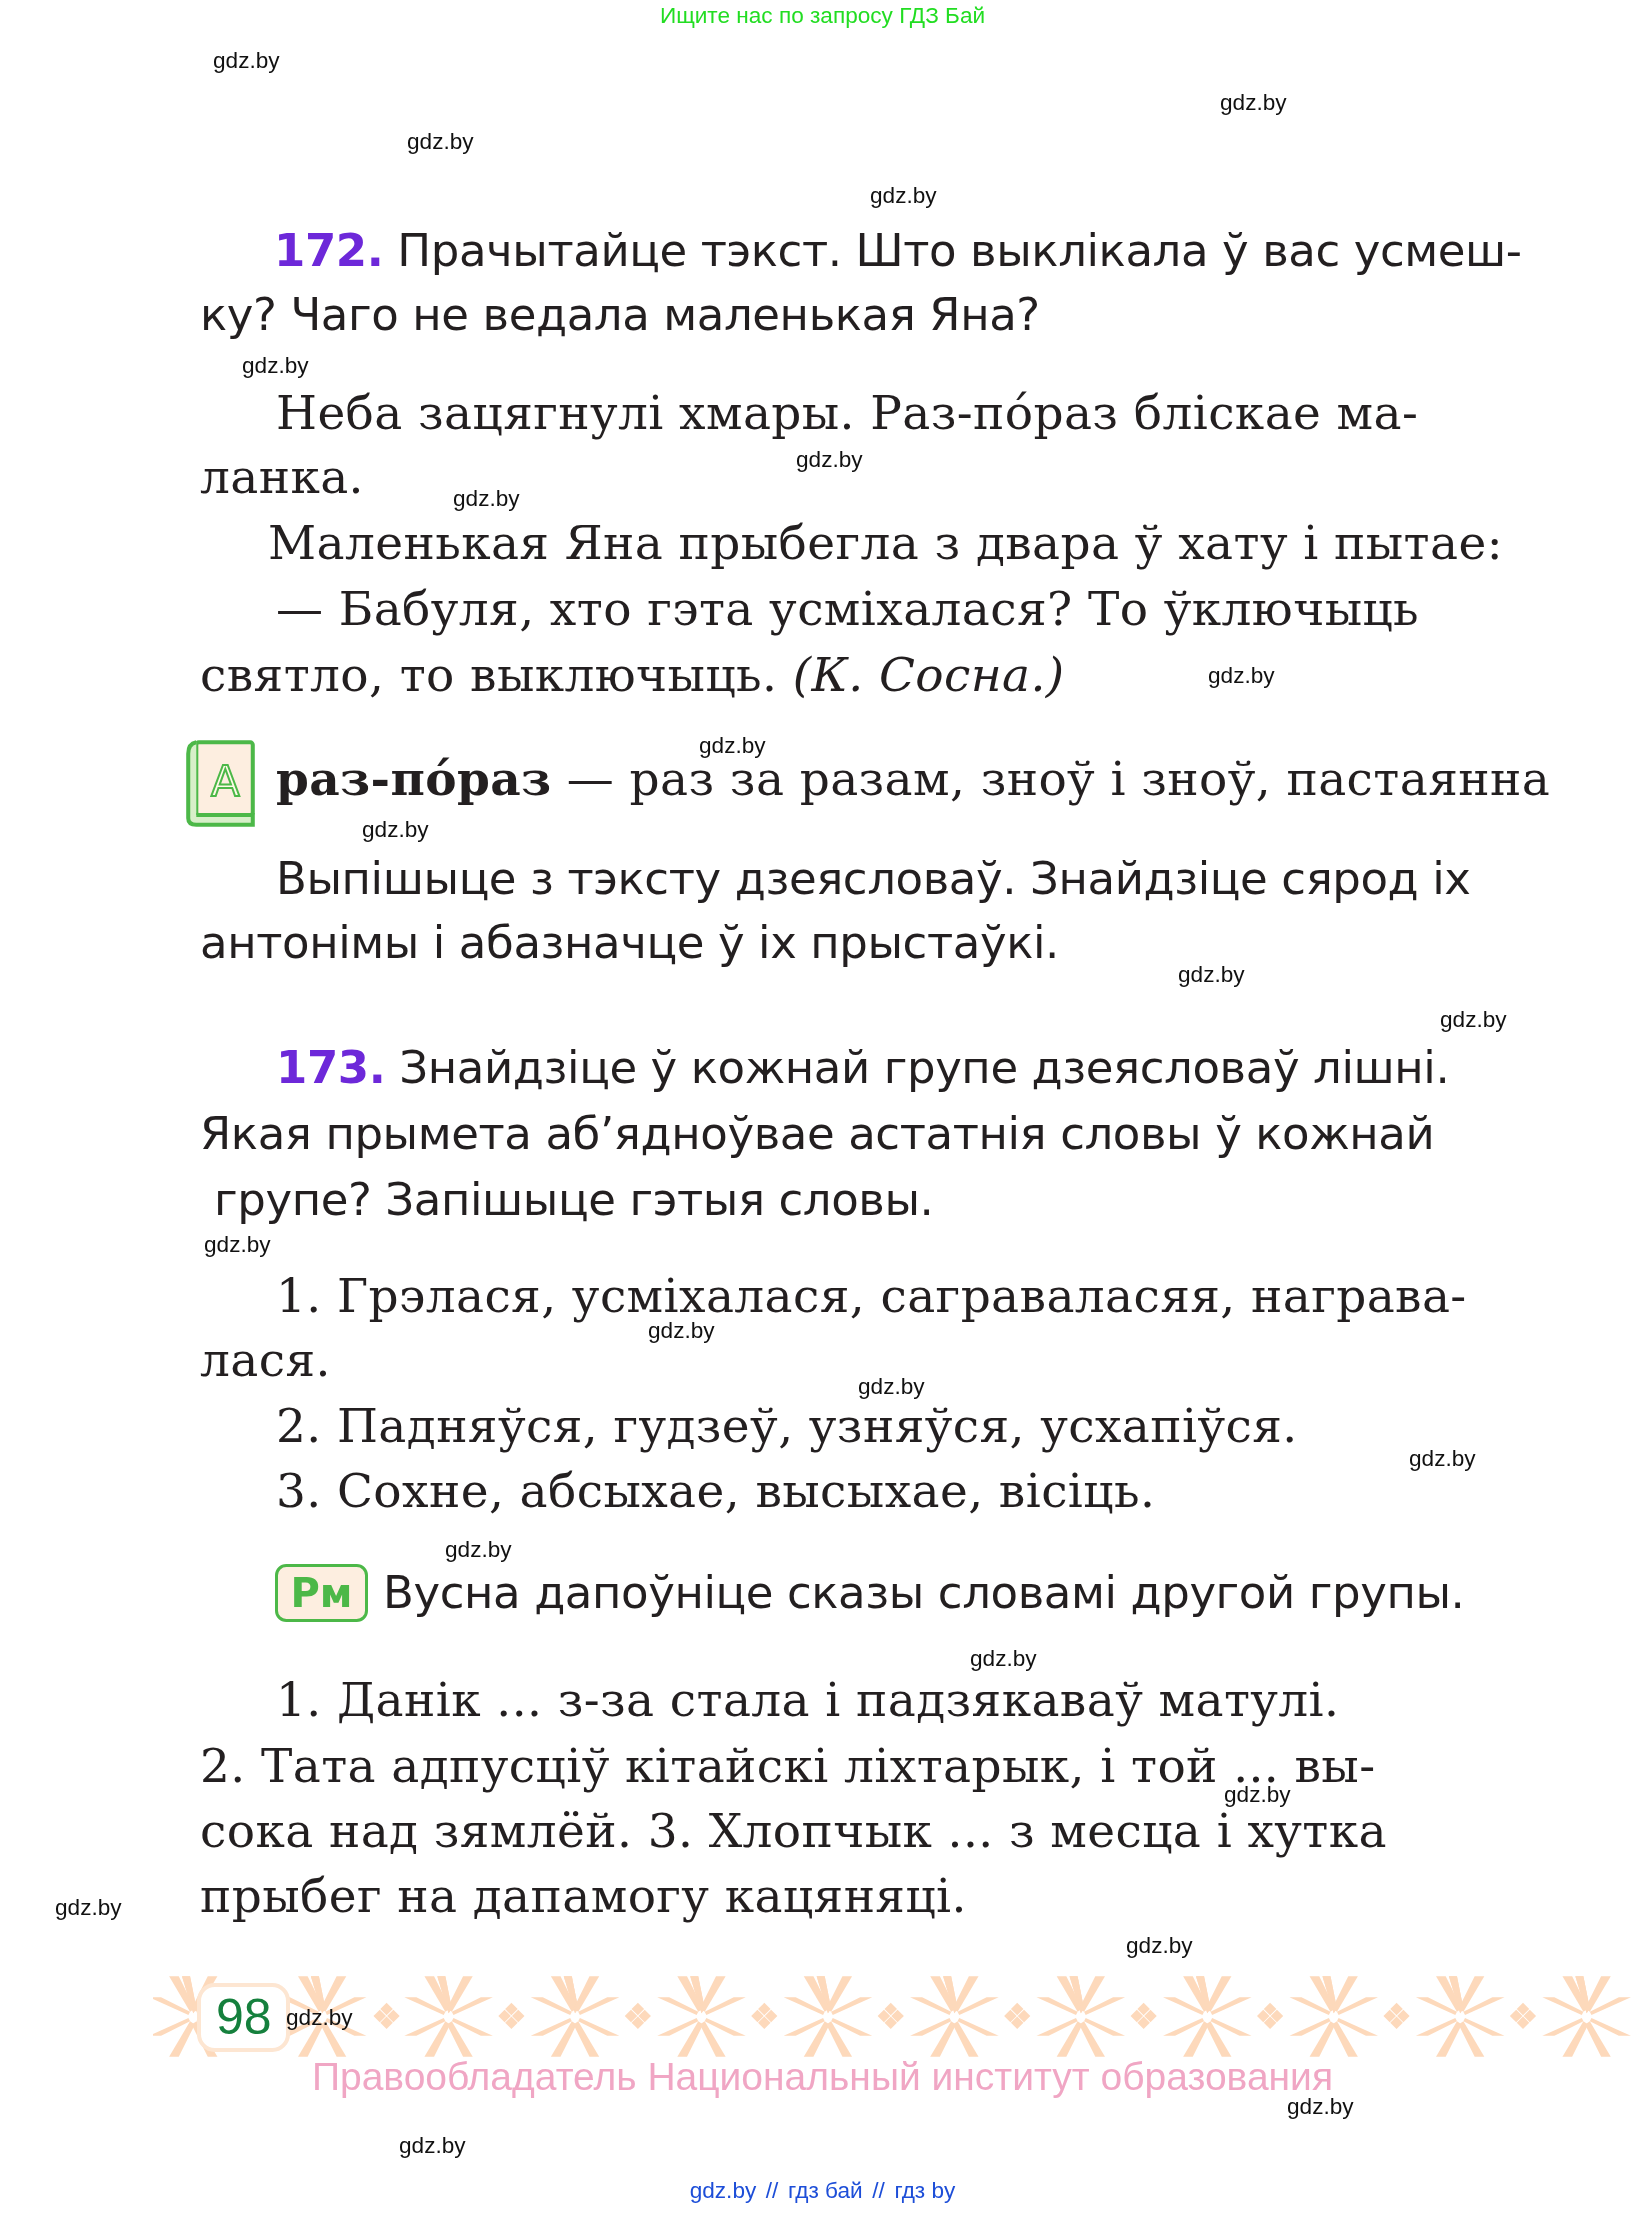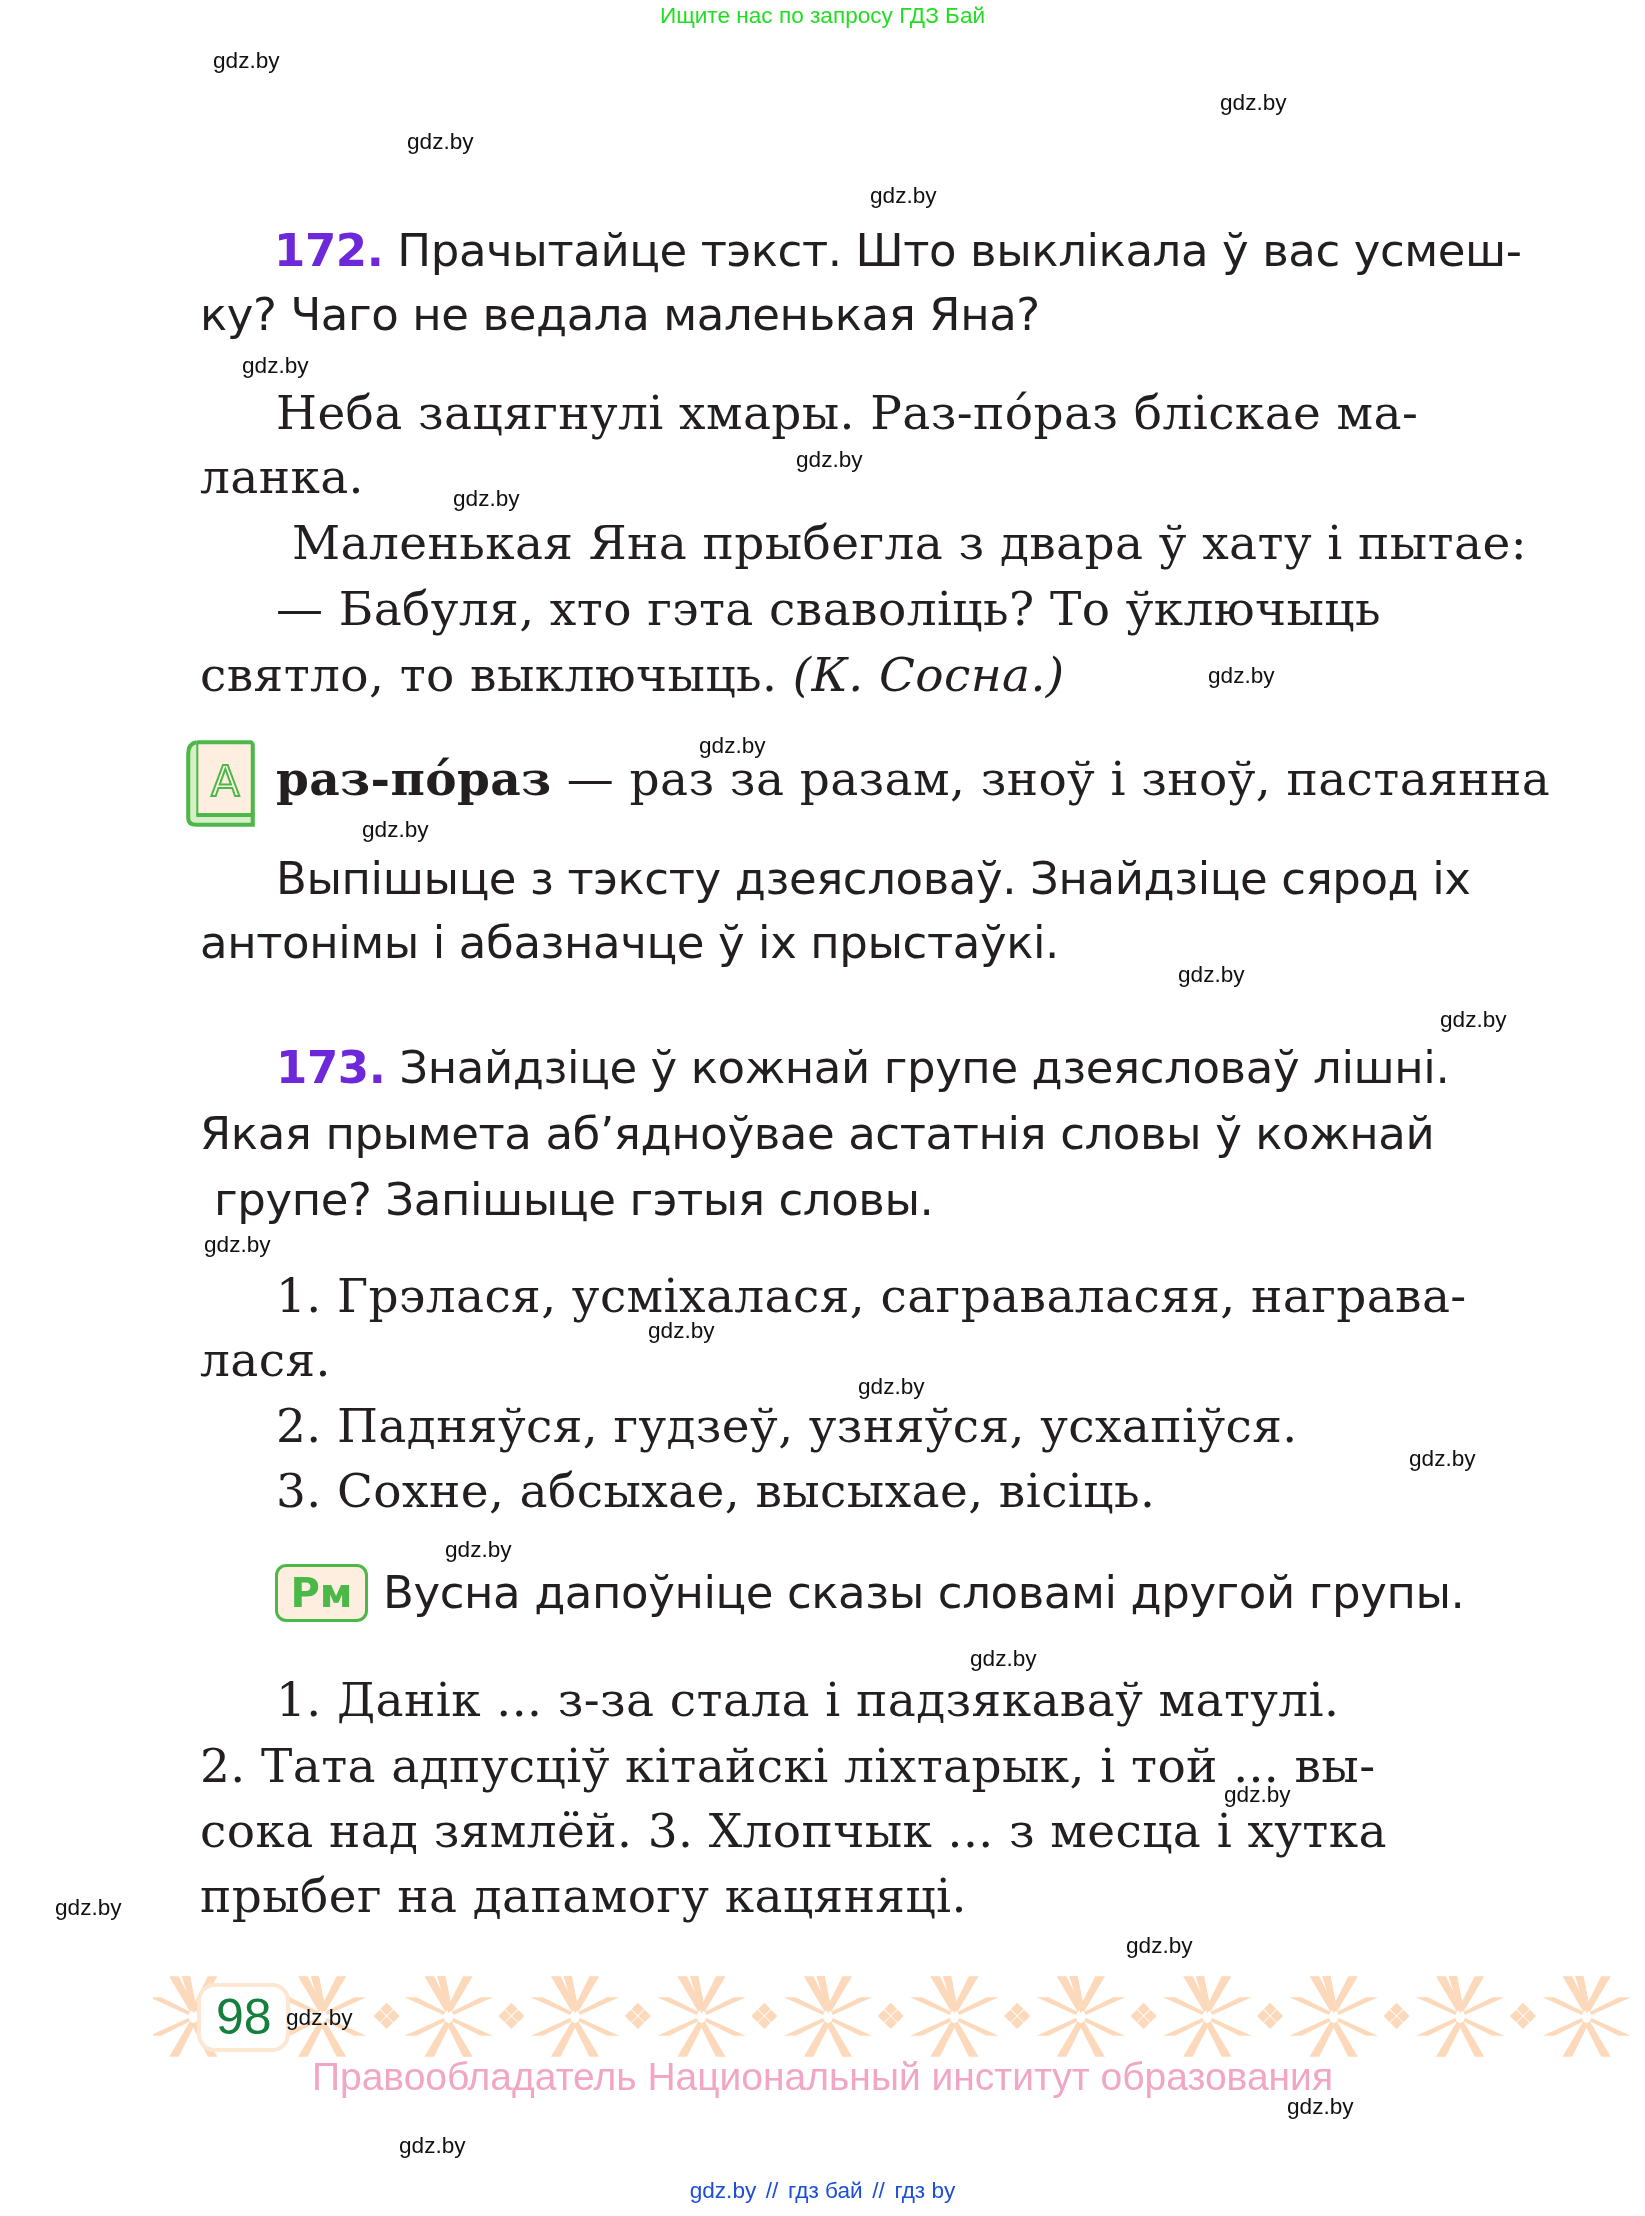--- a/index.html
+++ b/index.html
@@ -51,22 +51,22 @@
 <div class="abs wm" style="left:1287px;top:2094px;">gdz.by</div>
 <div class="abs wm" style="left:399px;top:2133px;">gdz.by</div>
 
 <div class="row sans line-sans" style="top:224px;">
   <span style="padding-left:74px;"><span class="ex-num">172.</span>&nbsp;<span>Прачытайце тэкст. Што выклікала ў вас усмеш-</span></span>
 </div>
 <div class="abs sans line-sans" style="left:200px;top:288px;">ку? Чаго не ведала маленькая Яна?</div>
 
 <div class="abs serif line-serif" style="left:276px;top:385px;">Неба зацягнулі хмары. Раз-по́раз бліскае ма-</div>
 <div class="abs serif line-serif" style="left:200px;top:449px;">ланка.</div>
-<div class="abs serif line-serif" style="left:292px;top:515px;">Маленькая Яна прыбегла з двара ў хату і пытае:</div>
-<div class="abs serif line-serif" style="left:276px;top:581px;">— Бабуля, хто гэта сваволіць? То ўключыць</div>
+<div class="abs serif line-serif" style="left:268px;top:515px;">Маленькая Яна прыбегла з двара ў хату і пытае:</div>
+<div class="abs serif line-serif" style="left:276px;top:581px;">— Бабуля, хто гэта усміхалася? То ўключыць</div>
 <div class="abs serif line-serif" style="left:200px;top:647px;">
   <span>святло, то выключыць.</span>
   <span style="font-style:italic;">(К. Сосна.)</span>
 </div>
 
 <svg class="dict-icon" viewBox="0 0 88 110">
   <rect x="14" y="4" width="70" height="90" rx="3" fill="#fdeee0" stroke="#4cb848" stroke-width="5"></rect>
   <path d="M14 4 Q4 6 4 18 L4 98 Q4 106 14 106 L84 106 L84 94 L14 94" fill="#d7efc9" stroke="#4cb848" stroke-width="5"></path>
   <text x="50" y="70" text-anchor="middle" font-family="DejaVu Sans, sans-serif" font-size="52" fill="#fffbe8" stroke="#4cb848" stroke-width="2.5">А</text>
 </svg>

